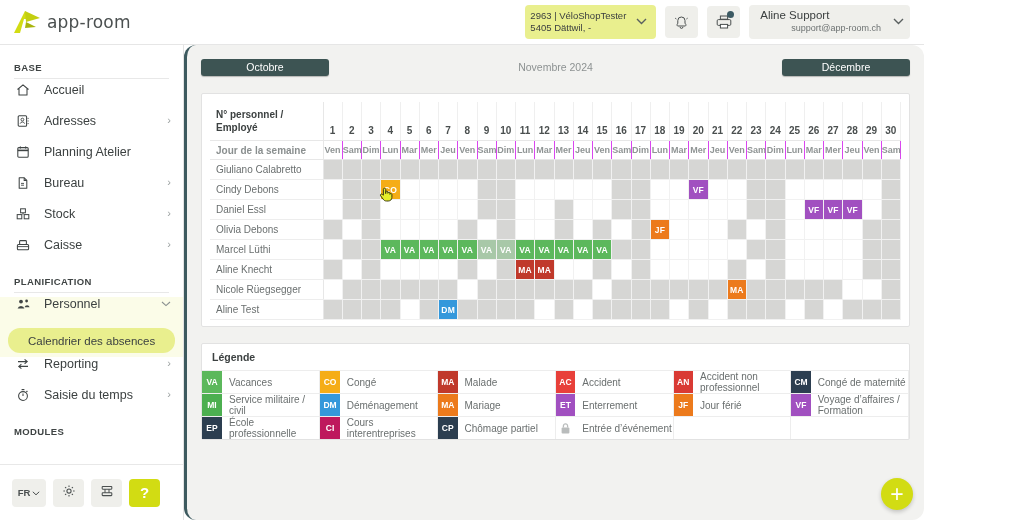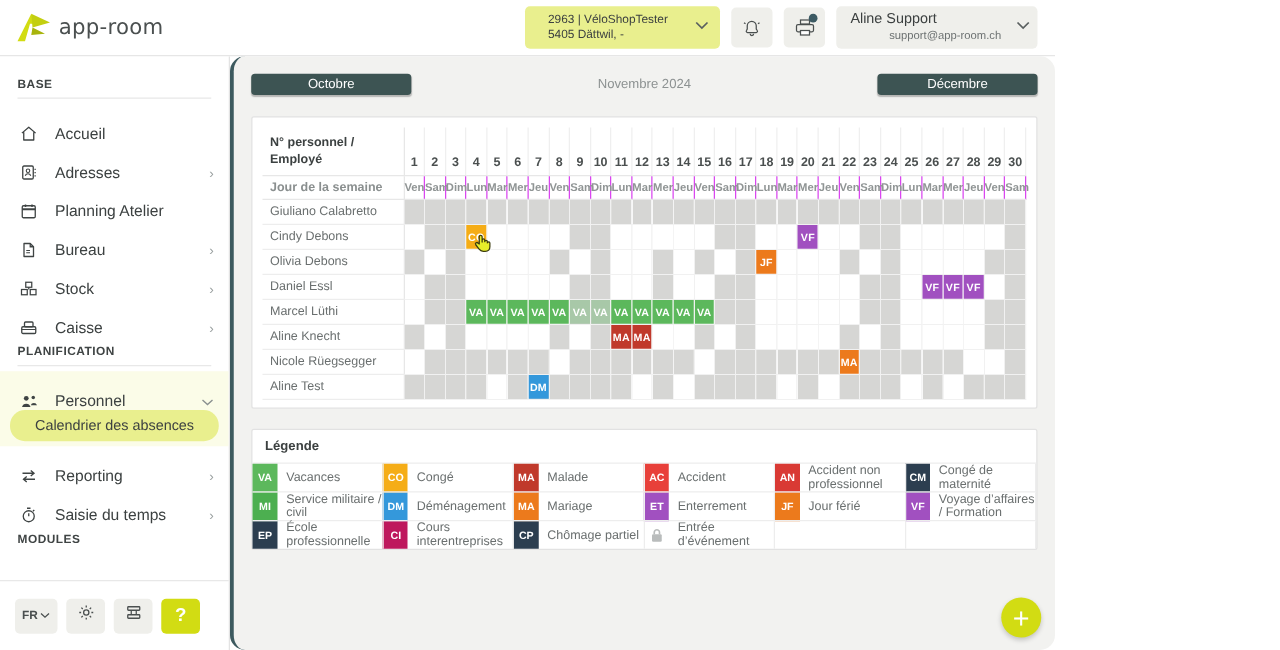--- a/index.html
+++ b/index.html
@@ -8,21 +8,21 @@
     margin: 0; padding: 0;
     width: 1024px; height: 520px;
     overflow: hidden;
     font-family: "Liberation Sans", sans-serif;
     background: #ffffff;
     color: #4a4a4a;
     -webkit-font-smoothing: antialiased;
   }
 
   
-  .app { position: relative; width: 844px; height: 520px; display: flex; flex-direction: column; }
+  .app { position: relative; width: 924px; height: 520px; display: flex; flex-direction: column; }
 
   
   .topbar {
     height: 45px; min-height: 45px;
     background: #ffffff;
     display: flex; align-items: center;
     border-bottom: 1px solid #e6e6e6;
     position: relative; z-index: 40;
   }
   .brand {
@@ -34,22 +34,22 @@
   .brand-name {
     font-size: 17px; color: #4b5050; letter-spacing: .2px;
     font-family: "DejaVu Sans", sans-serif;
   }
   .topbar-spacer { flex: 1; }
   .topbar-right { display: flex; align-items: center; gap: 9px; padding-right: 14px; }
 
   .company-chip {
     background: #e9ef8e;
     border-radius: 4px;
-    padding: 5px 9px 5px 18px;
-    display: flex; align-items: center; gap: 22px;
+    padding: 5px 9px 5px 5px;
+    display: flex; align-items: center; gap: 10px;
     min-width: 113px;
   }
   .company-chip .lines { display: flex; flex-direction: column; line-height: 12px; }
   .company-chip .l1 { font-size: 9.5px; color: #3c4040; }
   .company-chip .l2 { font-size: 9.5px; color: #3c4040; }
   .chev { color: #5a6060; font-size: 10px; line-height: 1; }
 
   .icon-btn {
     width: 33px; height: 32px;
     background: #efefeb;
@@ -87,21 +87,21 @@
     position: relative;
   }
   .sidebar-scroll { flex: 1; overflow: hidden; padding-top: 10px; }
   .section-label {
     font-size: 9.5px; font-weight: bold; letter-spacing: .4px;
     color: #3f4444; padding: 7px 14px 5px 14px; text-transform: uppercase;
   }
   .section-rule { height: 1px; background: #e8e8e8; margin: 0 14px 4px 14px; }
 
   .nav-item {
-    display: flex; align-items: flex-end;
+    display: flex; align-items: flex-start;
     height: 31px; padding: 0 12px 0 16px;
     cursor: pointer; position: relative;
   }
   .nav-item .ni-icon {
     width: 22px; min-width: 22px; display: flex; align-items: center;
     color: #3f4444;
   }
   .nav-item .ni-label {
     flex: 1; font-size: 12.5px; color: #3c4141; padding-left: 6px;
   }
@@ -656,20 +656,59 @@
                 <td class="cell off"></td>
                 <td class="cell off"></td>
                 <td class="cell"></td>
                 <td class="cell"></td>
                 <td class="cell"></td>
                 <td class="cell"></td>
                 <td class="cell"></td>
                 <td class="cell off"></td>
               </tr>
               <tr>
+                <td class="emp-name">Daniel Essl</td>
+                <td class="cell"></td>
+                <td class="cell off"></td>
+                <td class="cell off"></td>
+                <td class="cell"></td>
+                <td class="cell"></td>
+                <td class="cell"></td>
+                <td class="cell"></td>
+                <td class="cell"></td>
+                <td class="cell off"></td>
+                <td class="cell off"></td>
+                <td class="cell"></td>
+                <td class="cell"></td>
+                <td class="cell off"></td>
+                <td class="cell"></td>
+                <td class="cell"></td>
+                <td class="cell off"></td>
+                <td class="cell off"></td>
+                <td class="cell"></td>
+                <td class="cell"></td>
+                <td class="cell"></td>
+                <td class="cell"></td>
+                <td class="cell"></td>
+                <td class="cell off"></td>
+                <td class="cell off"></td>
+                <td class="cell"></td>
+                <td class="cell">
+                  <span class="tag" style="background: rgb(161, 80, 192);">VF</span>
+                </td>
+                <td class="cell">
+                  <span class="tag" style="background: rgb(161, 80, 192);">VF</span>
+                </td>
+                <td class="cell">
+                  <span class="tag" style="background: rgb(161, 80, 192);">VF</span>
+                </td>
+                <td class="cell"></td>
+                <td class="cell off"></td>
+              </tr>
+              <tr>
                 <td class="emp-name">Olivia Debons</td>
                 <td class="cell off"></td>
                 <td class="cell"></td>
                 <td class="cell off"></td>
                 <td class="cell"></td>
                 <td class="cell"></td>
                 <td class="cell"></td>
                 <td class="cell"></td>
                 <td class="cell off"></td>
                 <td class="cell"></td>
@@ -688,59 +727,20 @@
                 <td class="cell"></td>
                 <td class="cell"></td>
                 <td class="cell off"></td>
                 <td class="cell"></td>
                 <td class="cell off"></td>
                 <td class="cell"></td>
                 <td class="cell"></td>
                 <td class="cell"></td>
                 <td class="cell"></td>
                 <td class="cell off"></td>
-                <td class="cell off"></td>
-              </tr>
-              <tr>
-                <td class="emp-name">Daniel Essl</td>
-                <td class="cell"></td>
-                <td class="cell off"></td>
-                <td class="cell off"></td>
-                <td class="cell"></td>
-                <td class="cell"></td>
-                <td class="cell"></td>
-                <td class="cell"></td>
-                <td class="cell"></td>
-                <td class="cell off"></td>
-                <td class="cell off"></td>
-                <td class="cell"></td>
-                <td class="cell"></td>
-                <td class="cell off"></td>
-                <td class="cell"></td>
-                <td class="cell"></td>
-                <td class="cell off"></td>
-                <td class="cell off"></td>
-                <td class="cell"></td>
-                <td class="cell"></td>
-                <td class="cell"></td>
-                <td class="cell"></td>
-                <td class="cell"></td>
-                <td class="cell off"></td>
-                <td class="cell off"></td>
-                <td class="cell"></td>
-                <td class="cell">
-                  <span class="tag" style="background: rgb(161, 80, 192);">VF</span>
-                </td>
-                <td class="cell">
-                  <span class="tag" style="background: rgb(161, 80, 192);">VF</span>
-                </td>
-                <td class="cell">
-                  <span class="tag" style="background: rgb(161, 80, 192);">VF</span>
-                </td>
-                <td class="cell"></td>
                 <td class="cell off"></td>
               </tr>
               <tr>
                 <td class="emp-name">Marcel Lüthi</td>
                 <td class="cell"></td>
                 <td class="cell off"></td>
                 <td class="cell off"></td>
                 <td class="cell">
                   <span class="tag" style="background: rgb(92, 184, 92);">VA</span>
                 </td>

